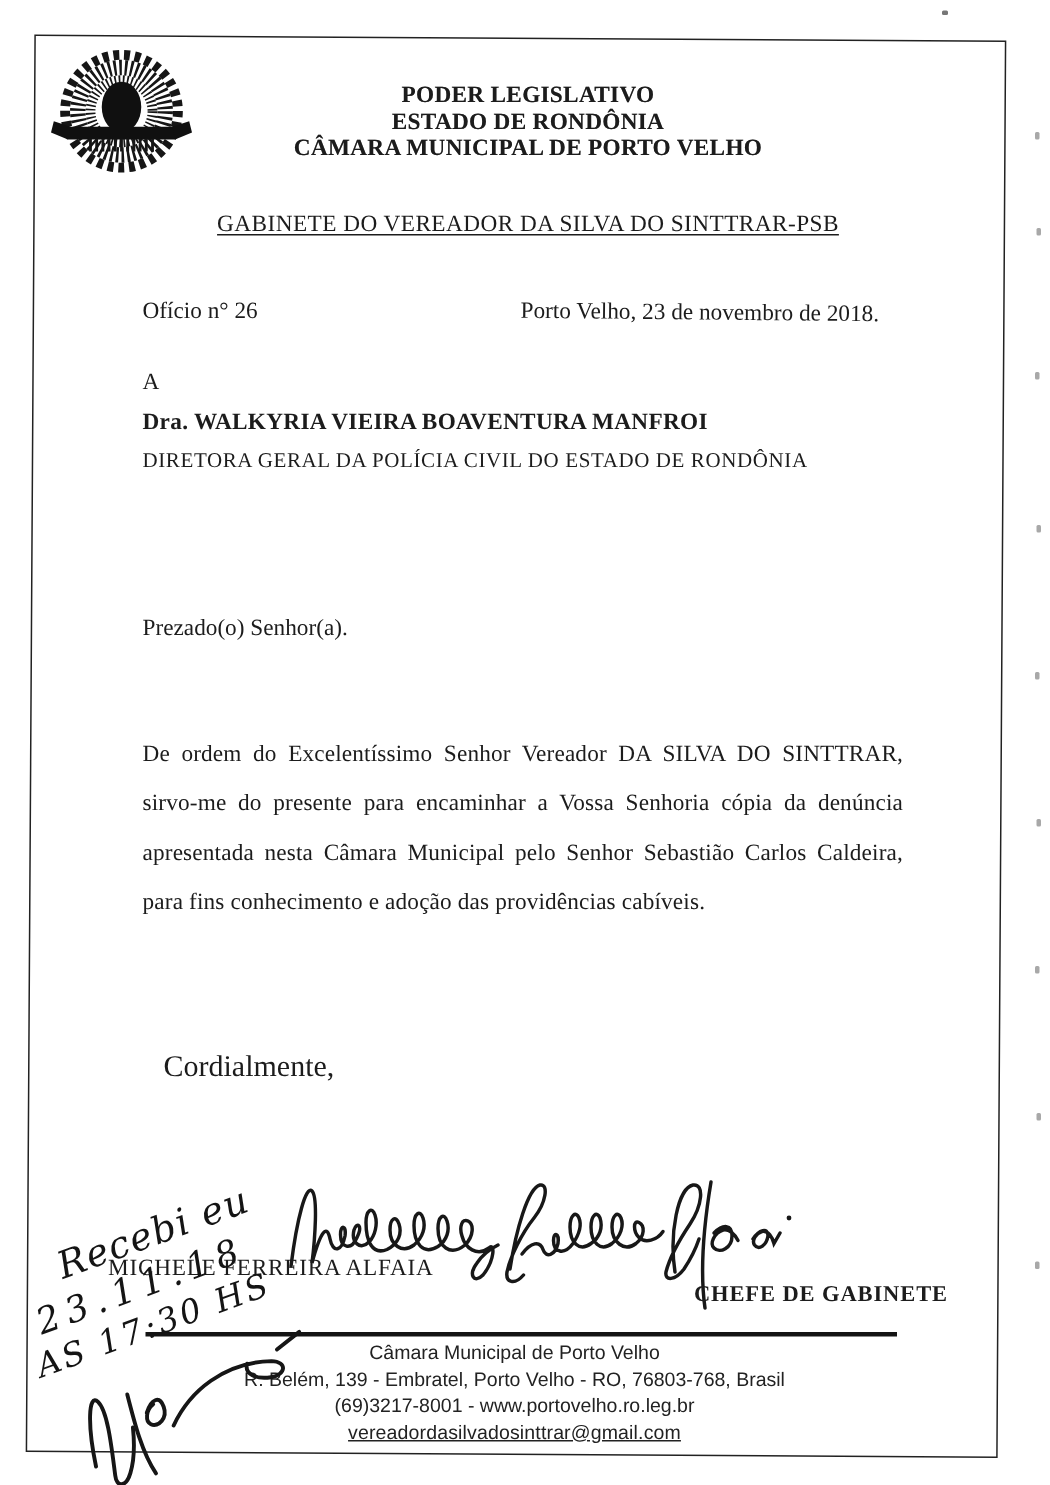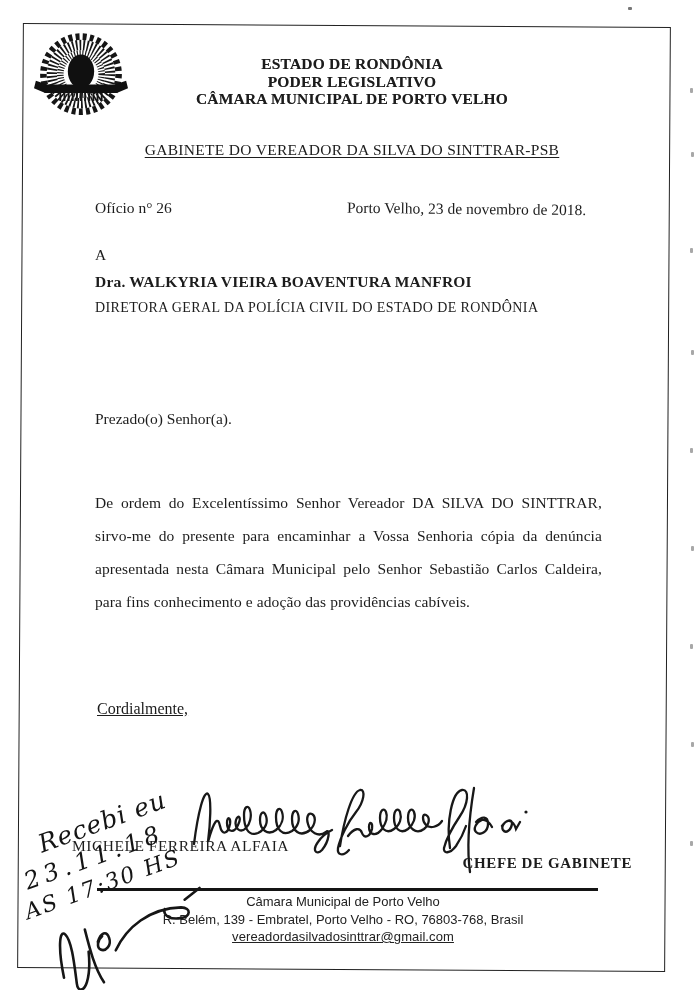--- a/index.html
+++ b/index.html
@@ -28,21 +28,21 @@
   .oficio{left:95px;top:199px;font-size:15.5px;text-align:right;}
   .place-date{left:347px;top:200px;font-size:15.5px;transform:rotate(0.55deg);}
   .recipient-a{left:95px;top:246px;font-size:15.5px;}
   .recipient-name{left:95px;top:273px;font-size:15.5px;font-weight:bold;letter-spacing:.2px;}
   .recipient-title{left:95px;top:300px;font-size:14px;letter-spacing:.4px;}
   .greeting{left:95px;top:410px;font-size:15.5px;}
   .body-par{
     left:95px;top:486px;width:507px;font-size:15.5px;line-height:33px;
     text-align:justify;letter-spacing:.1px;
   }
-  .closing{left:97px;top:700px;font-size:16px;text-decoration:underline;}
+  .closing{left:109px;top:700px;font-size:20px;}
   .sig-script{left:188px;top:782px;}
   .signer-name{left:72px;top:837px;width:560px;text-align:left;font-size:15.5px;letter-spacing:.5px;}
   .signer-role{left:72px;top:855px;width:560px;text-align:right;font-size:15px;font-weight:bold;letter-spacing:.6px;}
   .footer-rule{left:97px;top:888px;width:501px;height:3px;background:#141414;}
   .footer{
     left:62px;top:893px;width:562px;text-align:center;
     font-family:"Liberation Sans", sans-serif;font-size:13px;line-height:17.5px;color:#222;
   }
   .footer .email{text-decoration:underline;font-weight:normal;letter-spacing:.1px;}
   .hand-note{
@@ -68,22 +68,22 @@
     <circle cx="50" cy="47" r="22" fill="none" stroke="#161616" stroke-width="7" stroke-dasharray="1.2 1.7"></circle>
     <ellipse cx="50" cy="44" rx="14" ry="18" fill="#101010"></ellipse>
     <path d="M8 58 L92 58 L88 67 L12 67 Z" fill="#101010"></path>
     <path d="M2 54 L14 58 L12 67 L0 62 Z" fill="#101010"></path>
     <path d="M98 54 L86 58 L88 67 L100 62 Z" fill="#101010"></path>
     <path d="M27 71 L73 71" stroke="#161616" stroke-width="9" stroke-dasharray="2 2.4" fill="none"></path>
   </svg>
 </div>
 
 <div class="abs org-header">
+  <div>PODER LEGISLATIVO</div>
   <div>ESTADO DE RONDÔNIA</div>
-  <div>PODER LEGISLATIVO</div>
   <div>CÂMARA MUNICIPAL DE PORTO VELHO</div>
 </div>
 <div class="abs office-title">GABINETE DO VEREADOR DA SILVA DO SINTTRAR-PSB</div>
 
 <div class="abs oficio">Ofício n° 26</div>
 <div class="abs place-date">Porto Velho, 23 de novembro de 2018.</div>
 
 <div class="abs recipient-a">A</div>
 <div class="abs recipient-name">Dra. WALKYRIA VIEIRA BOAVENTURA MANFROI</div>
 <div class="abs recipient-title">DIRETORA GERAL DA POLÍCIA CIVIL DO ESTADO DE RONDÔNIA</div>
@@ -109,20 +109,21 @@
   </svg>
 </div>
 
 <div class="abs signer-name">MICHELE FERREIRA ALFAIA</div>
 <div class="abs signer-role">CHEFE DE GABINETE</div>
 
 <div class="abs footer-rule"></div>
 <div class="abs footer">
   <div>Câmara Municipal de Porto Velho</div>
   <div>R. Belém, 139 - Embratel, Porto Velho - RO, 76803-768, Brasil</div>
+  <div>(69)3217-8001 -  www.portovelho.ro.leg.br</div>
   <div><span class="email">vereadordasilvadosinttrar@gmail.com</span></div>
 </div>
 
 <div class="abs hand-note">
   <div class="hand-l1">Recebi eu</div>
   <div class="hand-l2">23.11.18</div>
   <div class="hand-l3">AS 17:30 HS</div>
   <div class="hand-sig">
     <svg width="190" height="88" viewBox="0 0 190 88" fill="none" aria-hidden="true">
       <g stroke="#161616" stroke-width="2.6" stroke-linecap="round" fill="none">

